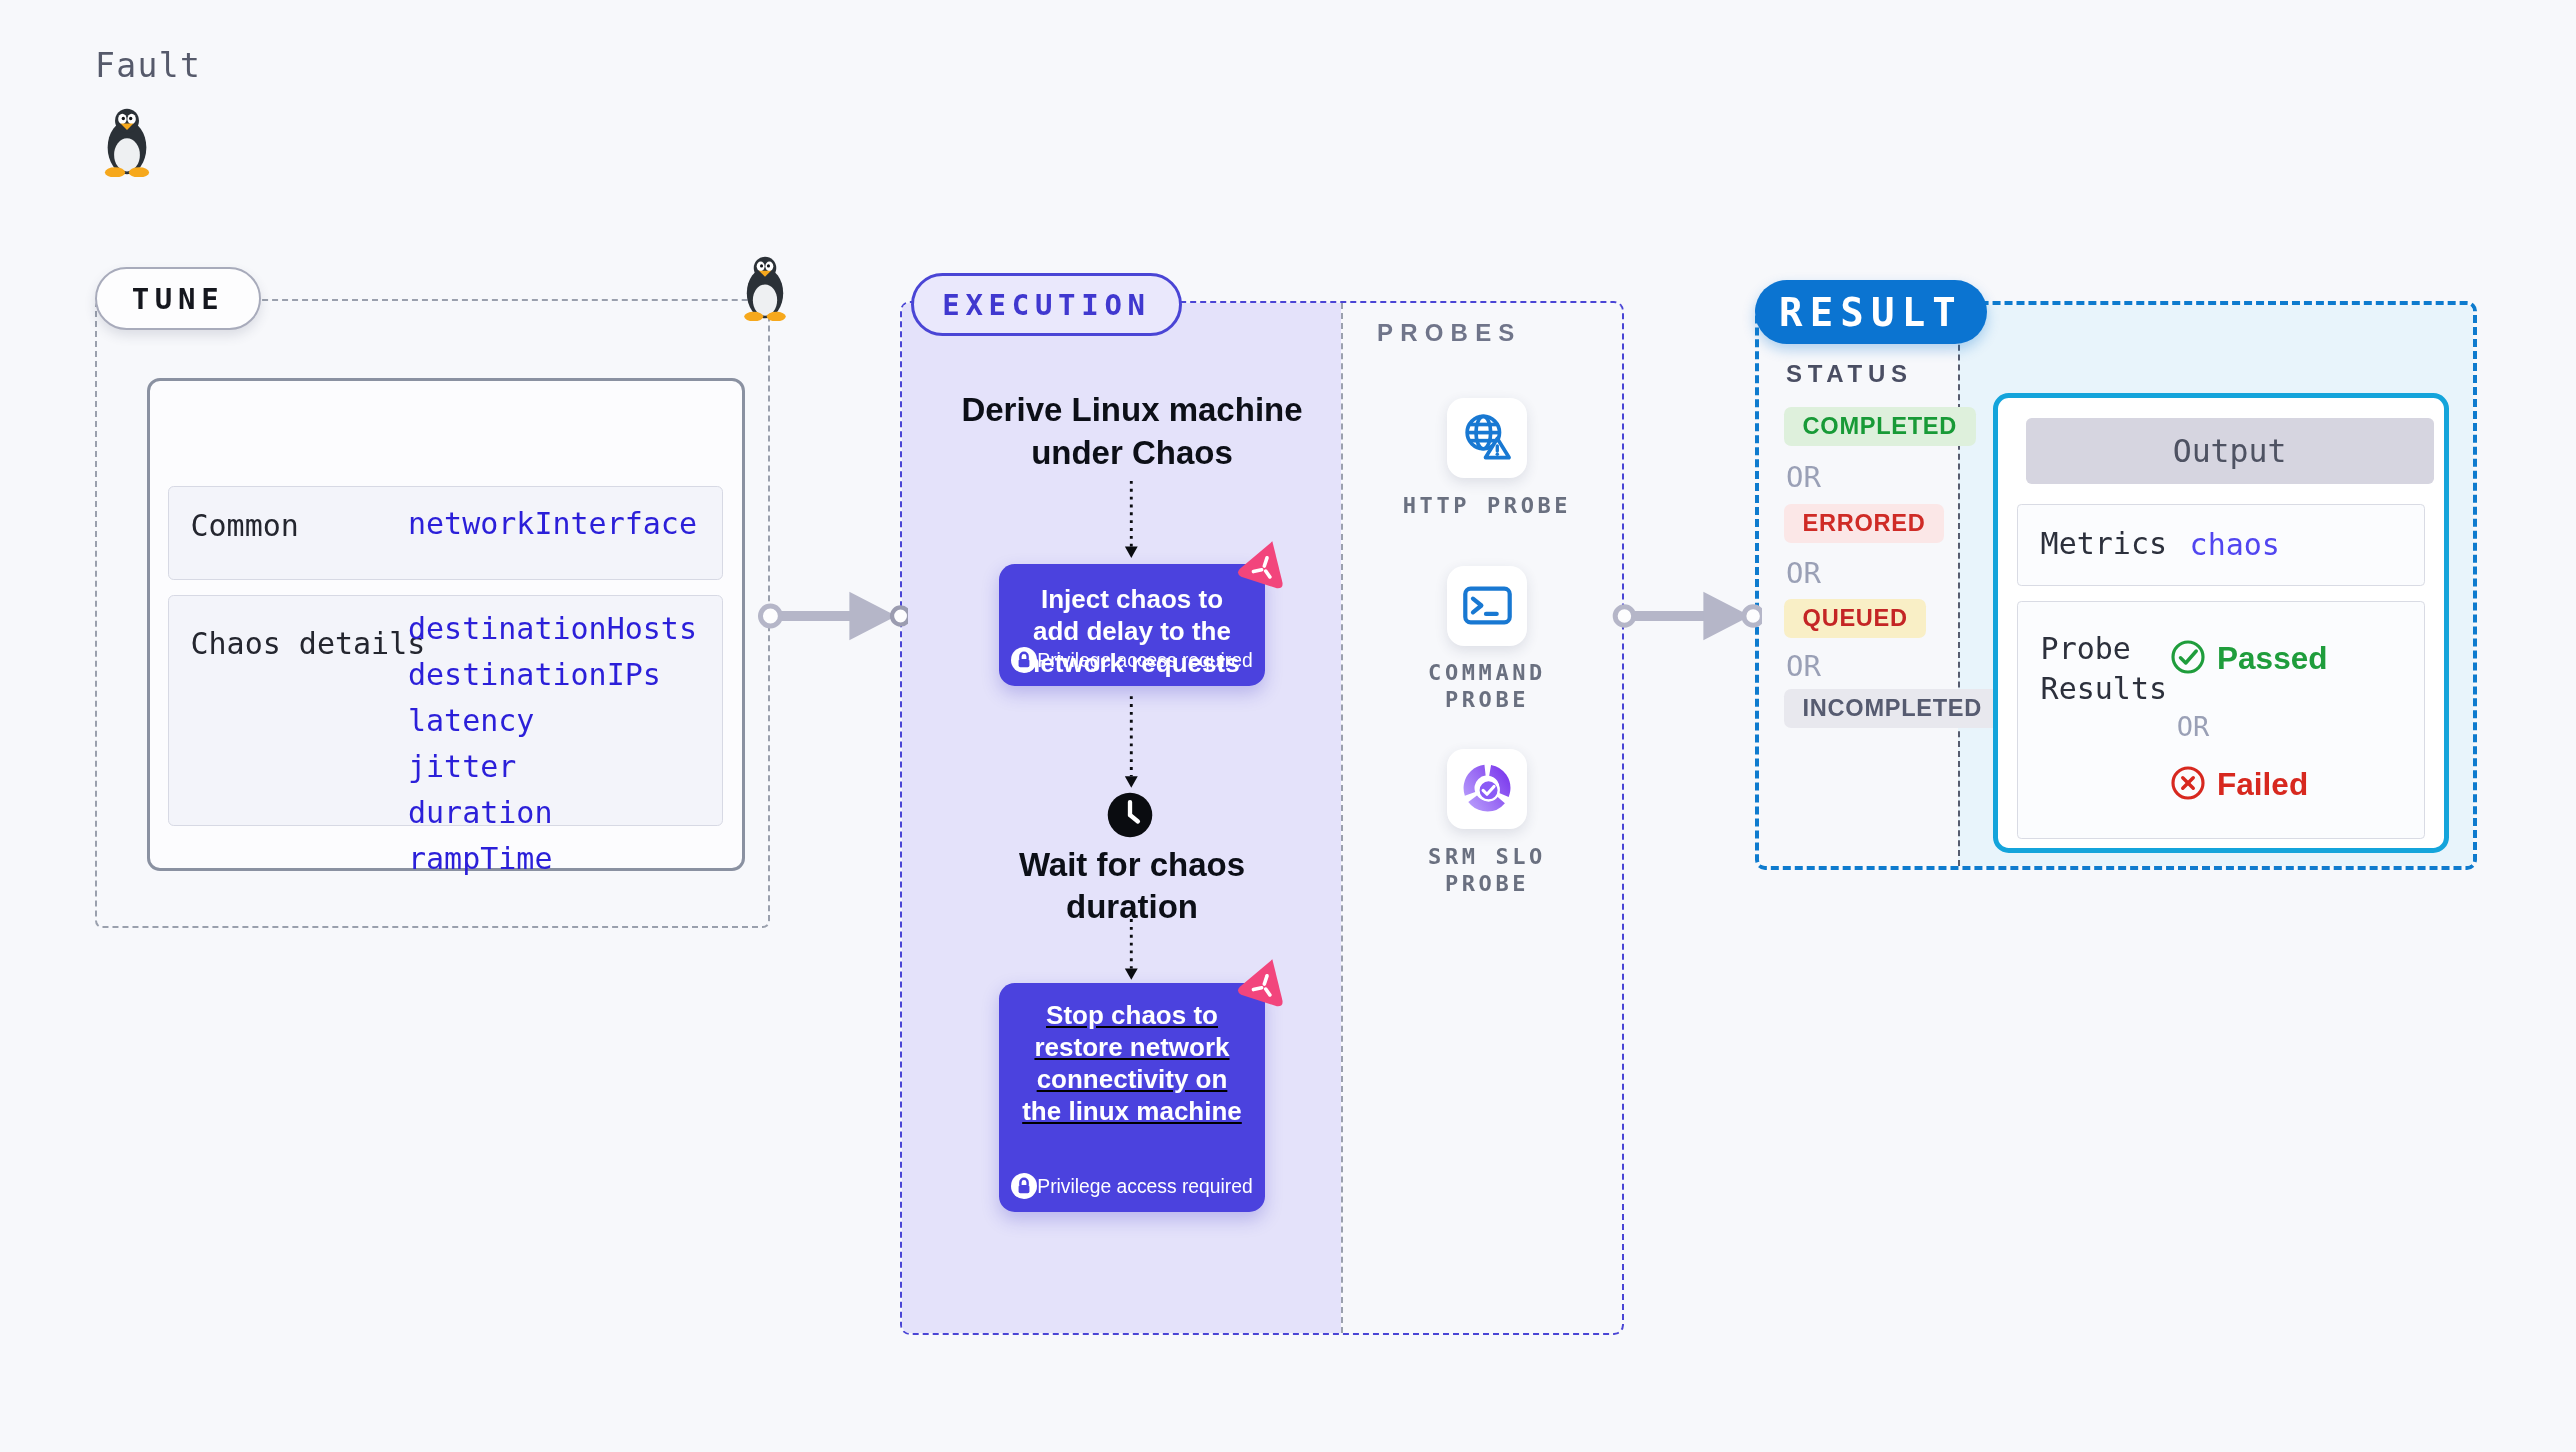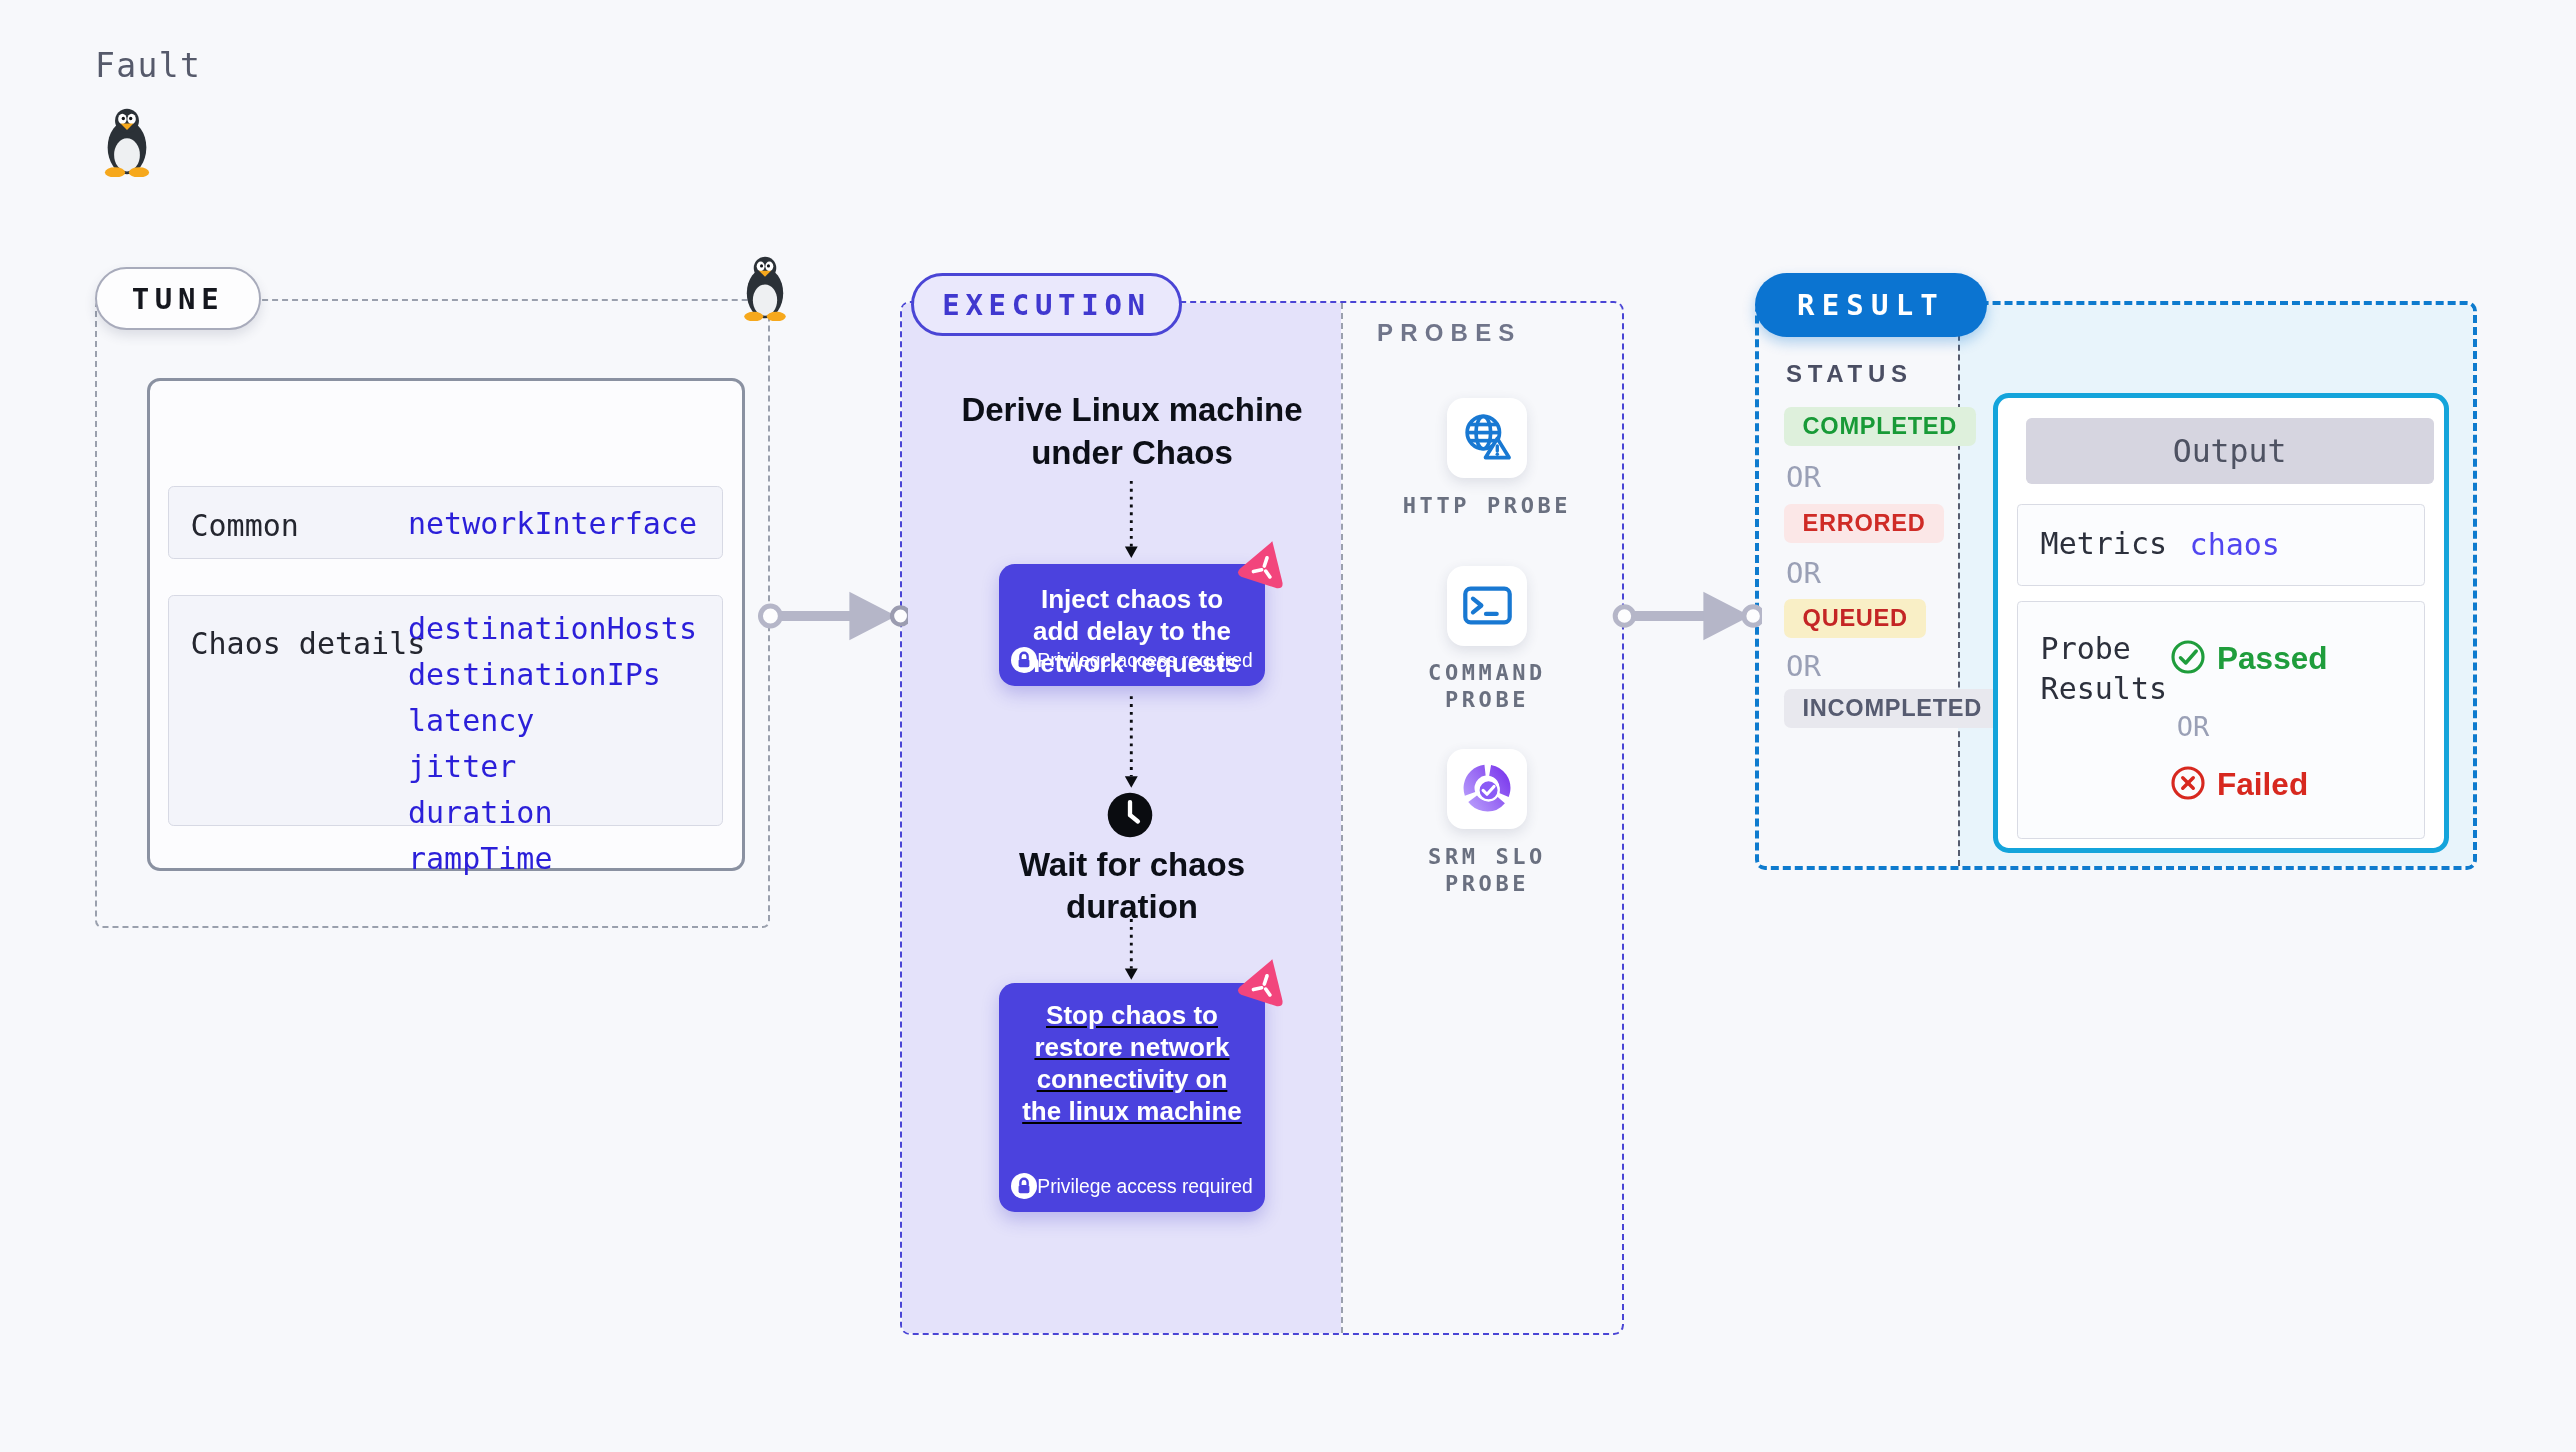--- a/index.html
+++ b/index.html
@@ -14,35 +14,35 @@
   .tux-header { left:99px; top:107px; width:56px; height:70px; }
   .page-title { left:198px; top:116px; font-size:47px; font-weight:bold; color:#0c0f17; letter-spacing:0.4px; }
 
   
   .pill { position:absolute; display:flex; align-items:center; justify-content:center;
           border-radius:36px; font-family:"DejaVu Sans Mono",monospace; font-weight:bold; letter-spacing:5.7px; z-index:6; }
   .pill-tune { left:95px; top:267px; width:166px; height:63px; background:#fdfdfe;
                border:2.9px solid #a8abbb; color:#15171e; font-size:29px; box-shadow:0 5.7px 11.5px rgba(60,65,90,.14); }
   .pill-exec { left:911px; top:273px; width:271px; height:63px; background:#eae8fc;
                border:3.6px solid #4a45d5; color:#4038cf; font-size:29px; }
-  .pill-result { left:1755px; top:273px; width:232px; height:64px; background:#0b74d1;
-                 color:#ffffff; font-size:29px; letter-spacing:7.2px; box-shadow:0 5.7px 13px rgba(11,116,209,.30); }
+  .pill-result { left:1755px; top:280px; width:232px; height:64px; background:#0b74d1;
+                 color:#ffffff; font-size:39px; letter-spacing:7.2px; box-shadow:0 5.7px 13px rgba(11,116,209,.30); }
 
   
   .tune-box { left:95px; top:299px; width:675px; height:629px;
               border:2.9px dashed #9aa0ad; border-radius:7.2px; z-index:1; }
   .tux-corner { left:739px; top:255px; width:52px; height:66px; z-index:5; }
   .user-card { left:147px; top:378px; width:598px; height:493px; background:#fcfcfe;
                border:3.6px solid #8a91a1; border-radius:13px; z-index:2; }
   .ui-header { position:absolute; left:18px; top:19.3px; width:555px; height:66px; background:#d9d8e3;
                border-radius:5.7px; display:flex; align-items:center; justify-content:center;
                font-family:"DejaVu Sans Mono",monospace; font-size:31.5px; color:#3a3f4e; }
   .ui-row { position:absolute; left:18px; width:555px; background:#f3f4fa;
             border:1.4px solid #d7d9e4; border-radius:5.7px; }
-  .ui-row1 { top:105px; height:73px; }
+  .ui-row1 { top:105px; height:94px; }
   .ui-row2 { top:214px; height:231px; }
   .ui-label { position:absolute; left:21.5px; font-family:"DejaVu Sans Mono",monospace;
               font-size:30px; color:#24262f; }
   .ui-value { font-family:"DejaVu Sans Mono",monospace; font-size:30px; color:#2b1fd9; display:block; height:46px; line-height:46px; }
   .ui-values { position:absolute; left:239px; top:10px; }
 
   
   .h-arrow { z-index:5; }
 
   

